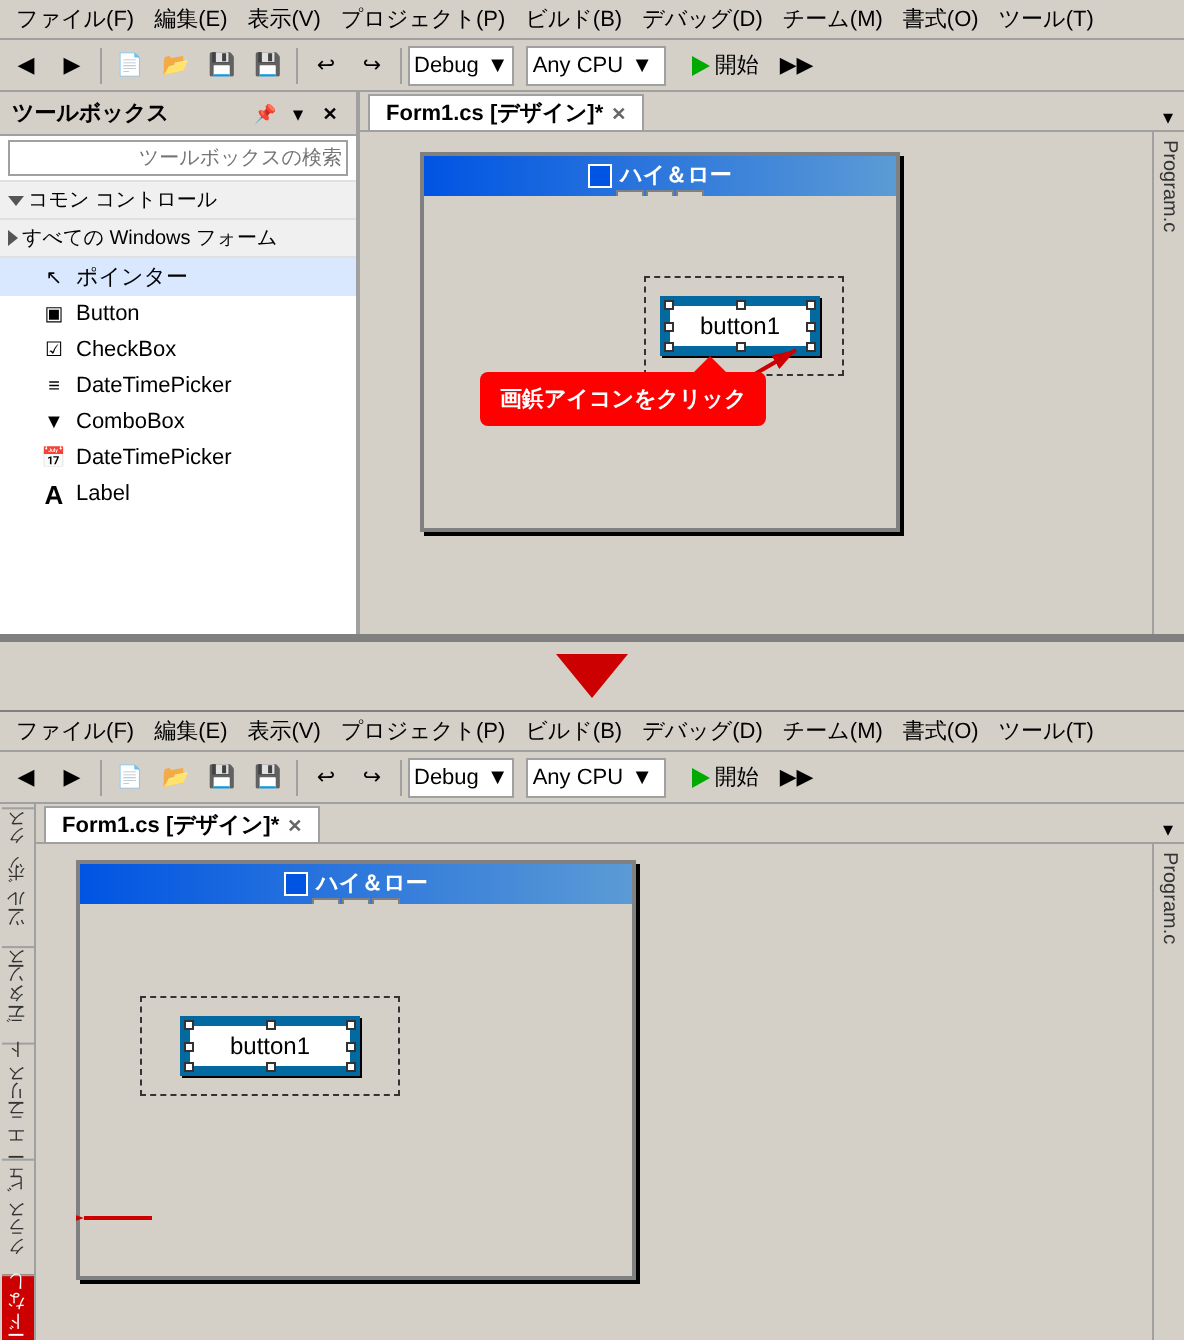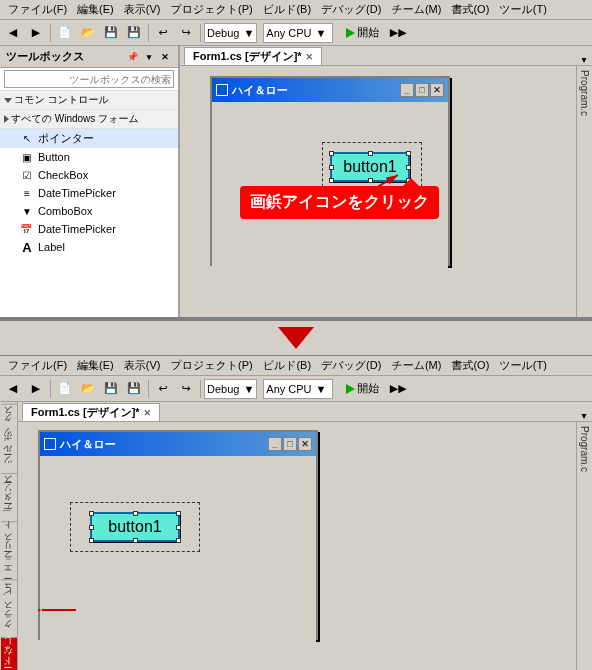--- a/index.html
+++ b/index.html
@@ -198,25 +198,26 @@
       position: absolute;
       background: #d4d0c8;
       border: 2px solid #808080;
       box-shadow: 2px 2px 0 #000;
     }
     .win-form-titlebar {
       background: linear-gradient(to right, #0054e3, #5b9bd5);
       color: white;
       font-size: 11px;
       font-weight: bold;
-      padding: 12px 4px;
+      padding: 2px 4px;
       display: flex;
       align-items: center;
       justify-content: space-between;
       height: 20px;
+      flex-direction: column;
     }
     .win-form-titlebar-left {
       display: flex; align-items: center; gap: 4px;
     }
     .form-icon {
       width: 12px; height: 12px;
       background: #0054e3;
       border: 1px solid white;
     }
     .win-controls {
@@ -232,42 +233,42 @@
       color: #333;
     }
     .win-form-body {
       background: #d4d0c8;
       position: relative;
     }
 
     
     .ctrl-button {
       position: absolute;
-      background: #5eead4;
-      border: 2px solid #0369a1;
+      background: #ffffff;
+      border: 5px solid #0369a1;
       box-shadow: 1px 1px 0 #000;
-      font-size: 16px;
+      font-size: 12px;
       display: flex; align-items: center; justify-content: center;
       cursor: default;
     }
     .handle {
       position: absolute;
       width: 5px; height: 5px;
       background: white;
       border: 1px solid #333;
     }
 
     
     .callout {
       position: absolute;
       background: #ff0000;
       color: white;
       border-radius: 4px;
       padding: 6px 10px;
-      font-size: 16px;
+      font-size: 11px;
       font-weight: bold;
       white-space: nowrap;
       z-index: 10;
     }
     .callout::after {
       content: '';
       position: absolute;
       border: 8px solid transparent;
     }
     .callout.top-right::after {

